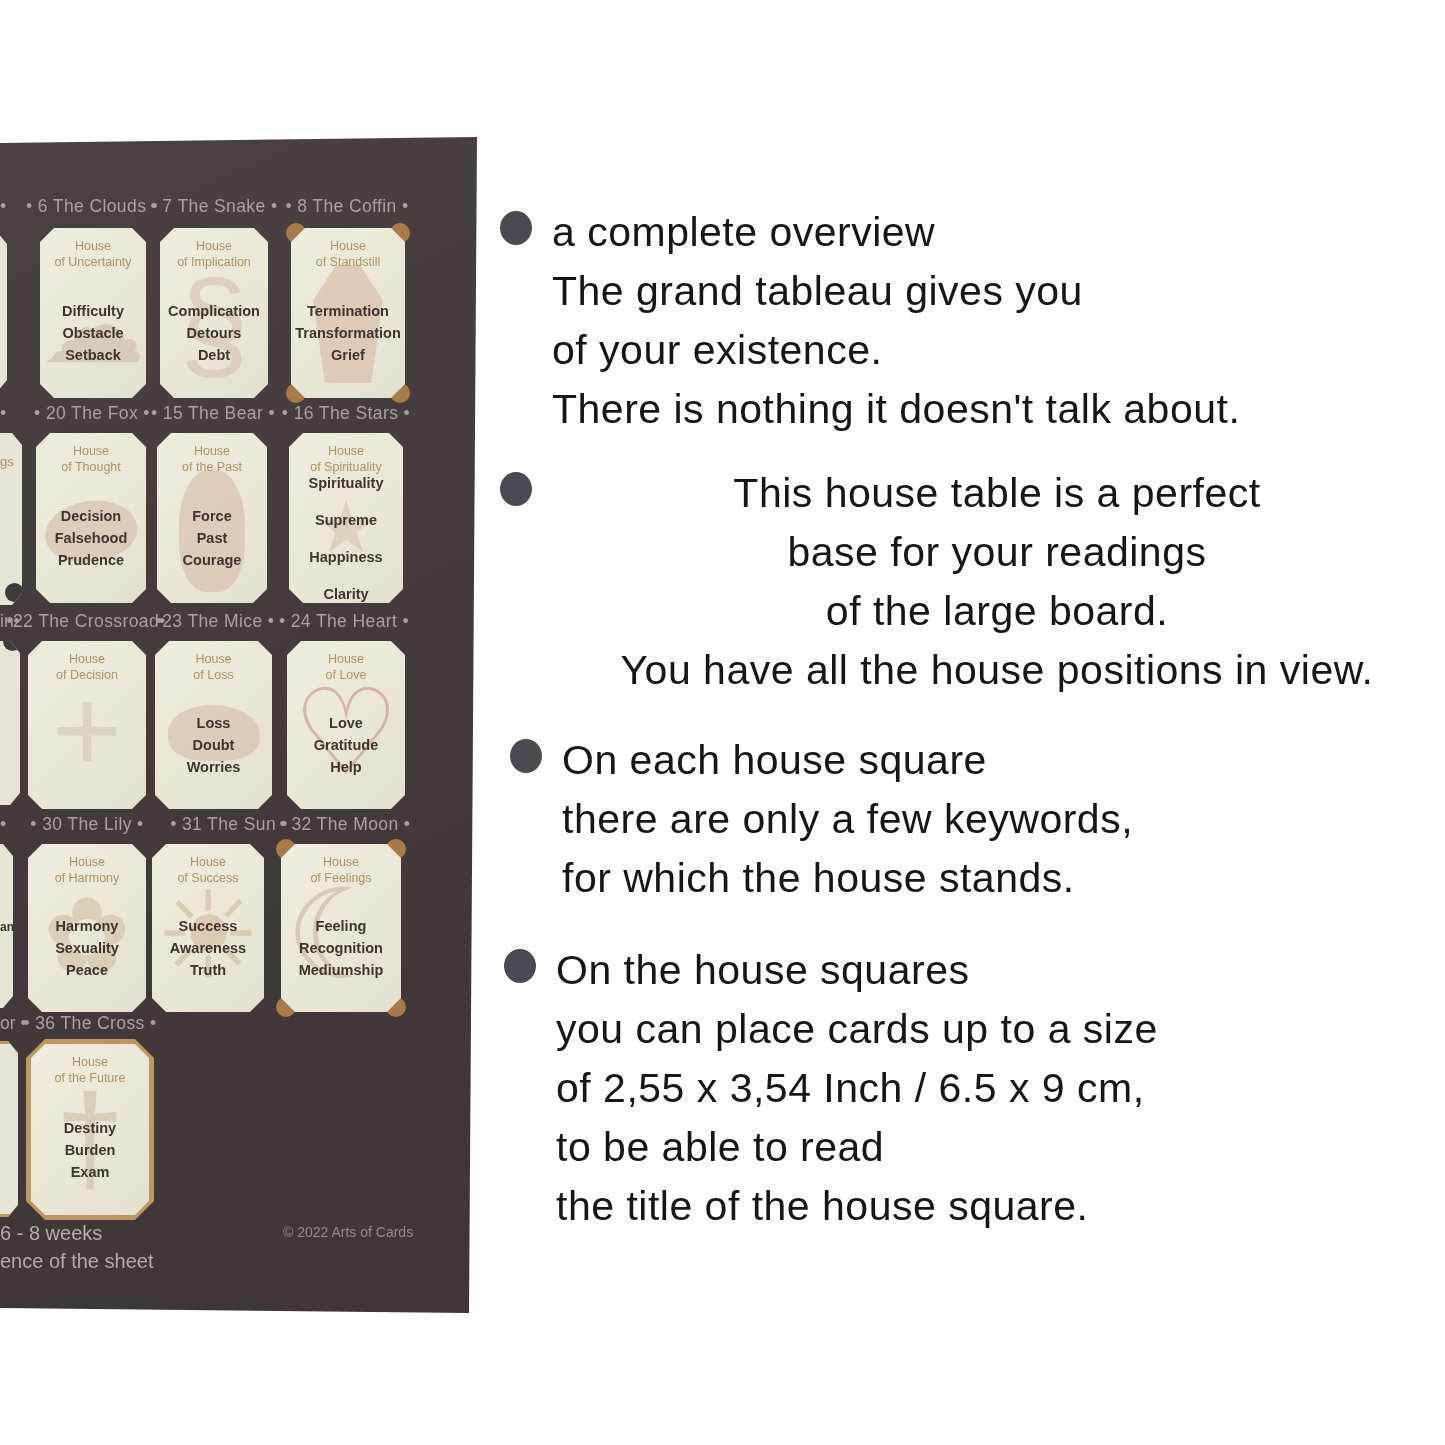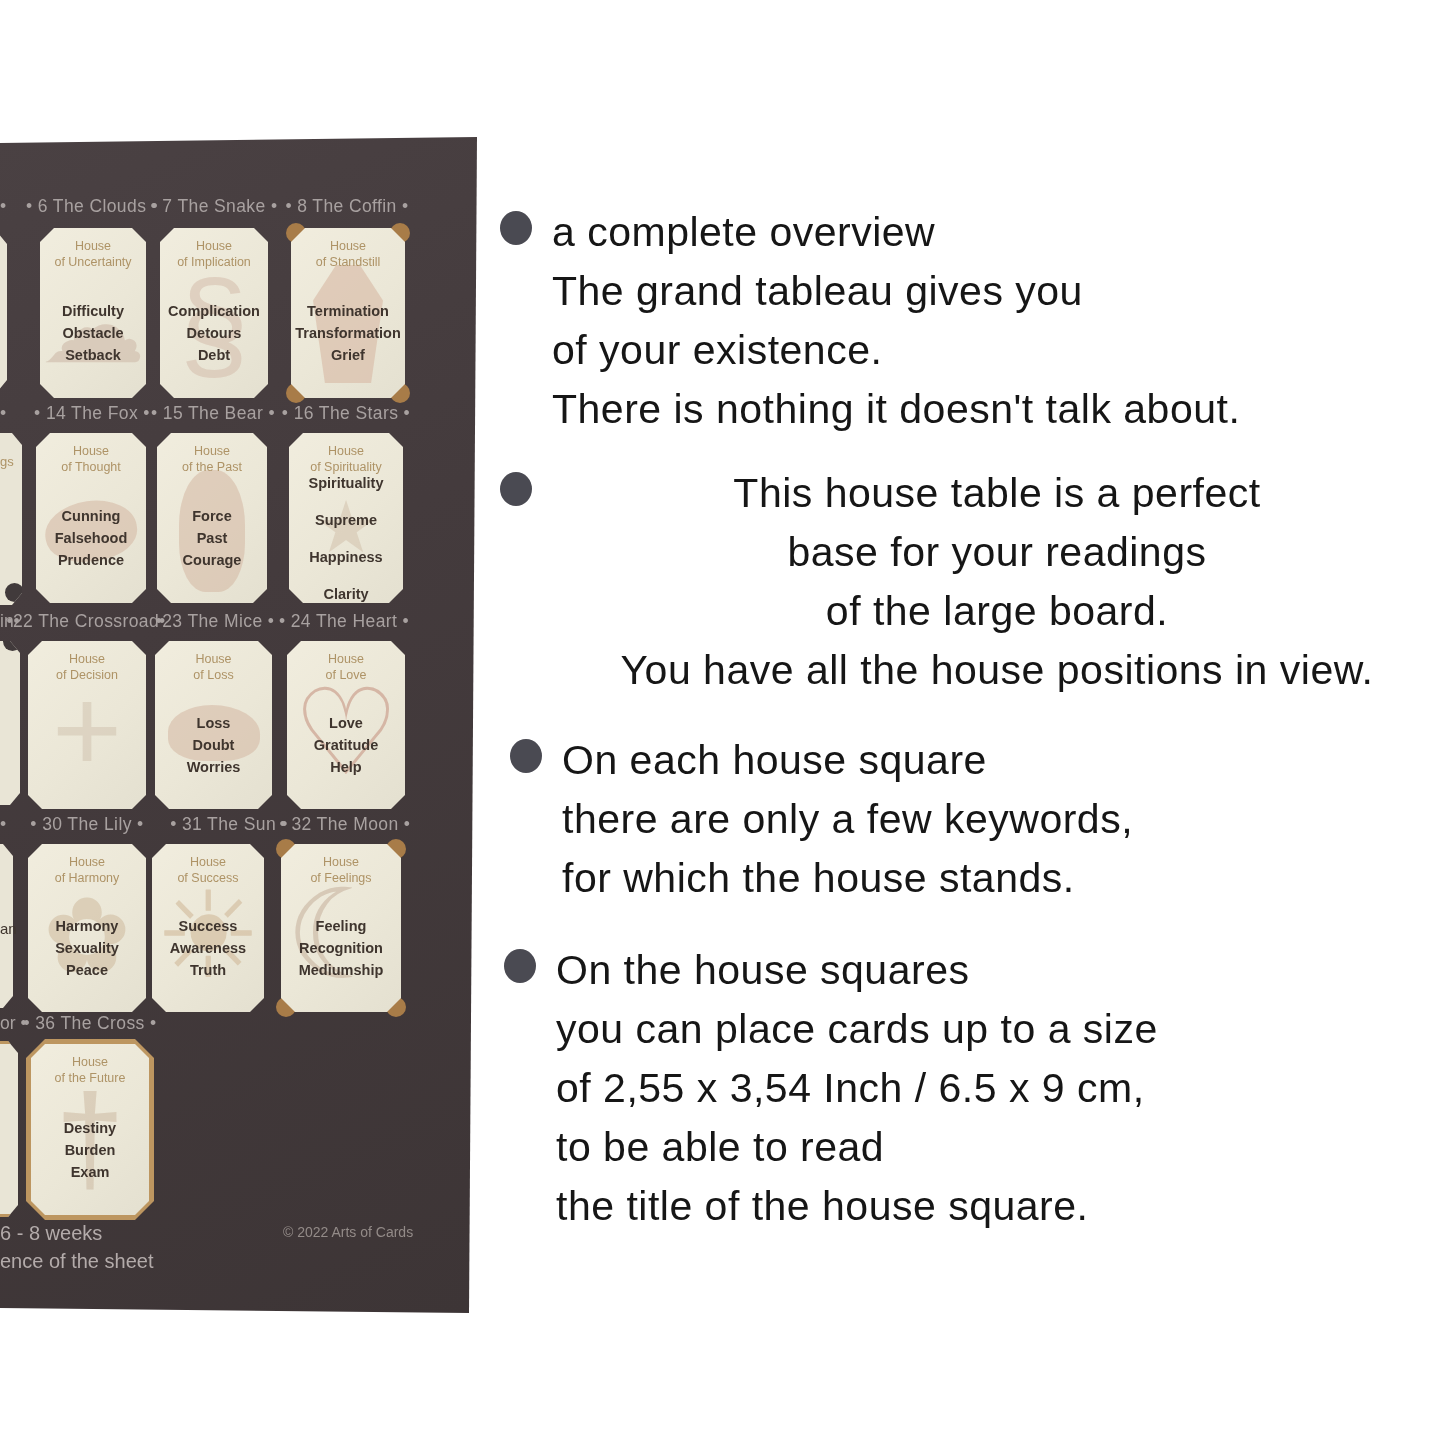--- a/index.html
+++ b/index.html
@@ -69,21 +69,21 @@
 <body>
 
 <div id="board">
 
   <div class="edge-frag" style="top:59px;">•</div>
   <div class="card-title" style="left:7px;top:59px;">• 6 The Clouds •</div>
   <div class="card-title" style="left:129px;top:59px;">• 7 The Snake •</div>
   <div class="card-title" style="left:262px;top:59px;">• 8 The Coffin •</div>
 
   <div class="edge-frag" style="top:266px;">•</div>
-  <div class="card-title" style="left:7px;top:266px;">• 14 The Fox •</div>
+  <div class="card-title" style="left:7px;top:266px;">• 20 The Fox •</div>
   <div class="card-title" style="left:128px;top:266px;">• 15 The Bear •</div>
   <div class="card-title" style="left:261px;top:266px;">• 16 The Stars •</div>
 
   <div class="edge-frag" style="top:474px;">in•</div>
   <div class="card-title" style="left:1px;top:474px;">•22 The Crossroad•</div>
   <div class="card-title" style="left:130px;top:474px;">•23 The Mice •</div>
   <div class="card-title" style="left:259px;top:474px;">• 24 The Heart •</div>
 
   <div class="edge-frag" style="top:677px;">•</div>
   <div class="card-title" style="left:2px;top:677px;">• 30 The Lily •</div>
@@ -150,21 +150,21 @@
   <div class="card" style="left:36px;top:296px;width:110px;height:170px;">
     <div class="face">
         <div class="glyph">
           <div class="blob shape-fox"></div>
         </div>
       <div class="house">
           <div>House</div>
           <div>of Thought</div>
         </div>
       <div class="kws">
-          <div>Cunning</div>
+          <div>Decision</div>
           <div>Falsehood</div>
           <div>Prudence</div>
         </div>
     </div>
   </div>
   <div class="card" style="left:157px;top:296px;width:110px;height:170px;">
     <div class="face">
         <div class="glyph">
           <div class="blob shape-bear"></div>
         </div>
@@ -317,21 +317,21 @@
   <div class="sliver" style="top:296px;width:22px;height:172px;">
     <div class="notch" style="left:5px;top:150px;"></div>
   </div>
   <div class="sliver" style="top:504px;width:20px;height:164px;">
     <div class="notch" style="left:3px;top:-9px;"></div>
   </div>
   <div class="sliver" style="top:707px;width:13px;height:164px;"></div>
   <div class="sliver" style="top:904px;width:18px;height:170px;border-top:3px solid #bd9660;border-bottom:3px solid #bd9660;"></div>
 
   <div class="edge-frag" style="top:317px;color:#ae9366;font-size:13px;">gs</div>
-  <div class="edge-frag" style="top:783px;color:#3f352e;font-size:15px;font-weight:normal;">an</div>
+  <div class="edge-frag" style="top:783px;color:#3f352e;font-size:12px;font-weight:bold;">an</div>
 
   <div class="foot-note" style="top:1085px;">6 - 8 weeks</div>
   <div class="foot-note" style="top:1113px;">ence of the sheet</div>
   <div class="copyright" style="left:283px;top:1087px;">© 2022 Arts of Cards</div>
 </div>
 
 <div>
 
   <div class="para" style="left:552px;top:203px;">
     <div class="bullet-dot"></div>

